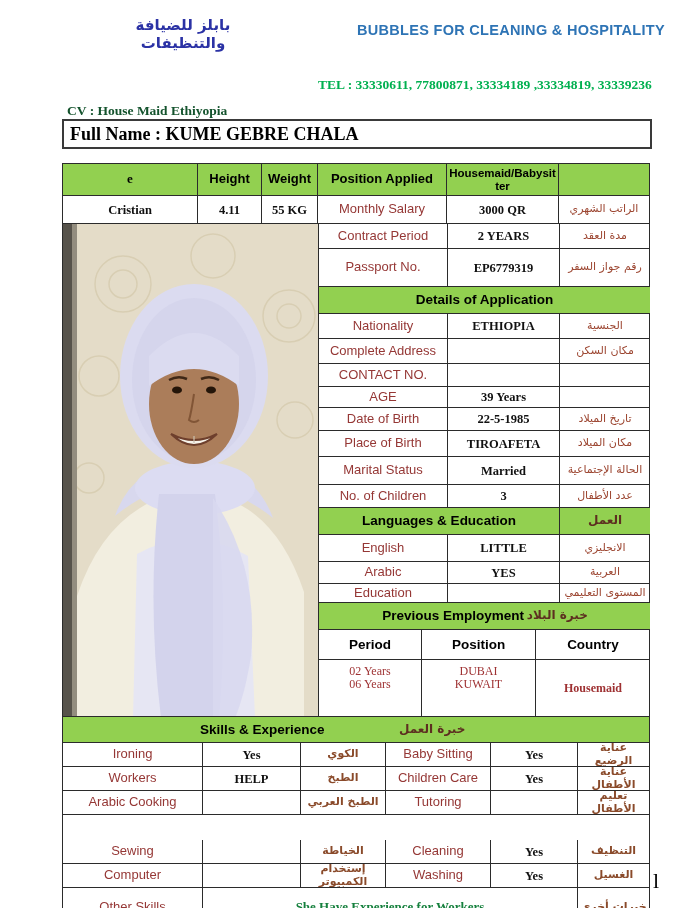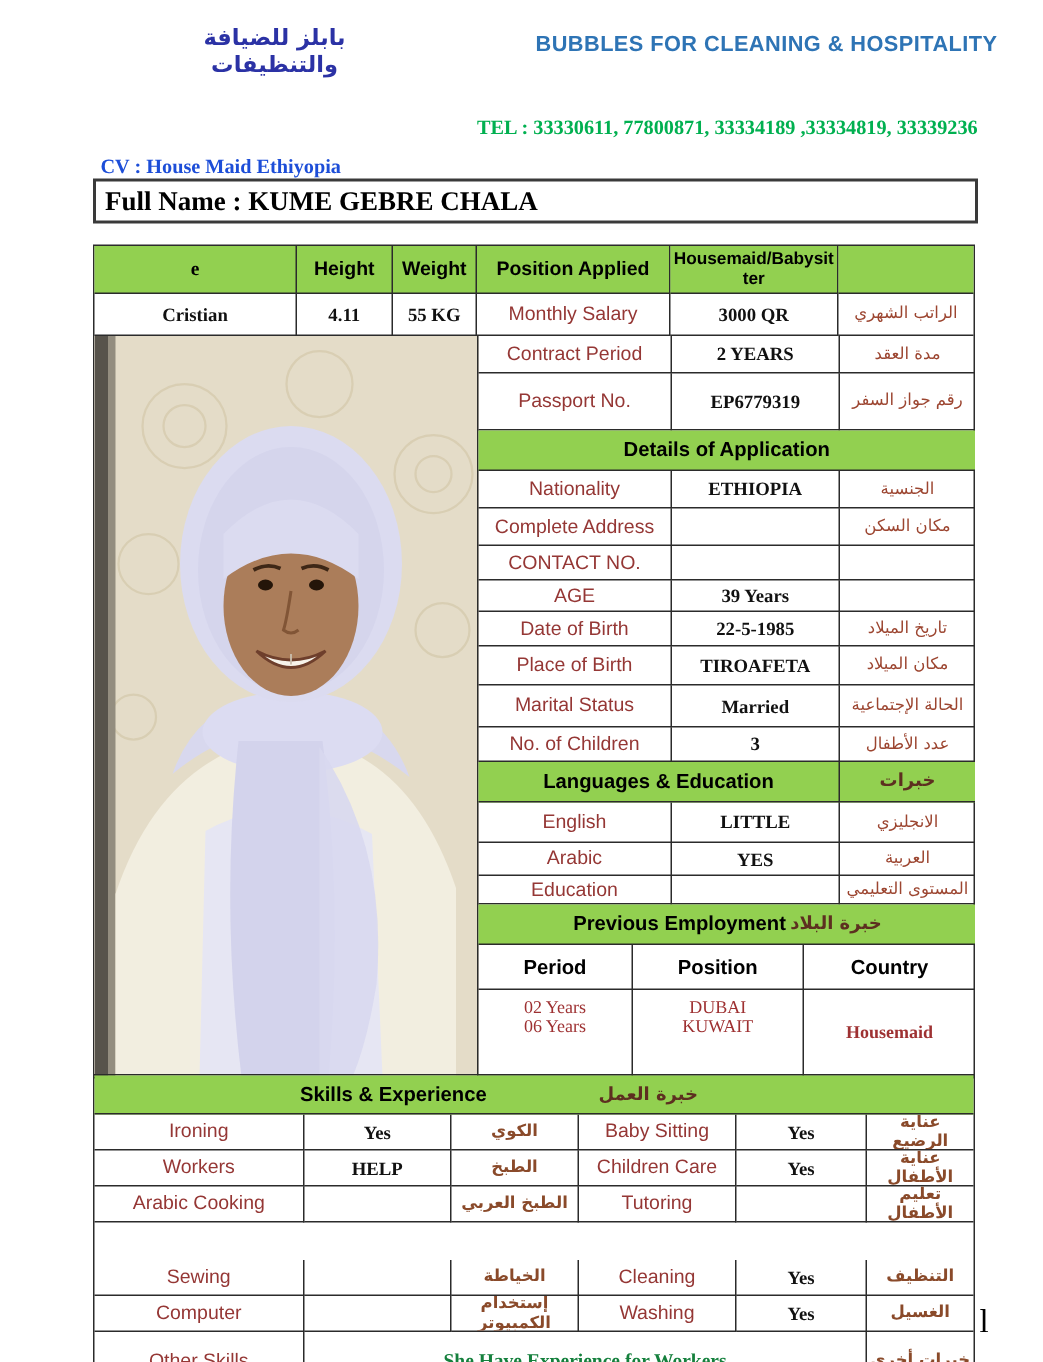--- a/index.html
+++ b/index.html
@@ -6,21 +6,21 @@
   .page{position:relative;width:695px;height:908px;background:#ffffff;overflow:hidden;
         font-family:"Liberation Sans",sans-serif;}
 
   .brand-ar{position:absolute;left:108px;top:16px;width:150px;text-align:center;
             font-family:"DejaVu Sans",sans-serif;font-weight:bold;font-size:15px;color:#2B32A5;}
   .brand-en{position:absolute;left:357px;top:22px;font-weight:bold;font-size:14.5px;
             color:#2E74B5;letter-spacing:.3px;}
   .tel{position:absolute;left:318px;top:77px;font-family:"Liberation Serif",serif;
        font-weight:bold;font-size:13.5px;color:#00B050;}
   .cv-line{position:absolute;left:67px;top:103px;font-family:"Liberation Serif",serif;
-           font-weight:600;font-size:13.5px;color:#1d4ed8;text-align:center;}
+           font-weight:600;font-size:13.5px;color:#14532d;text-align:center;}
   .fullname{position:absolute;left:62px;top:119px;width:580px;height:26px;border:2px solid #3a3a3a;
             display:flex;align-items:center;padding-left:6px;font-family:"Liberation Serif",serif;
             font-weight:bold;font-size:18px;color:#000;}
 
   .main-table{position:absolute;left:62px;top:163px;width:586px;border:1.6px solid #2b2b2b;}
   .skills-table{position:absolute;left:62px;top:716px;width:586px;border:1.6px solid #2b2b2b;}
 
   .trow{display:grid;}
   .c-cell{display:flex;align-items:center;justify-content:center;text-align:center;
           border-right:1.6px solid #2b2b2b;border-bottom:1.6px solid #2b2b2b;
@@ -171,21 +171,21 @@
             <div class="c-cell c-value">Married</div>
             <div class="c-cell c-ar">الحالة الإجتماعية</div>
           </div>
           <div class="trow" style="grid-template-columns: 129px 112px 90px; height: 23px;">
             <div class="c-cell c-label">No. of Children</div>
             <div class="c-cell c-value">3</div>
             <div class="c-cell c-ar">عدد الأطفال</div>
           </div>
           <div class="trow" style="grid-template-columns: 241px 90px; height: 27px;">
             <div class="c-cell c-section">Languages &amp; Education</div>
-            <div class="c-cell c-section c-sec-ar">خبرات</div>
+            <div class="c-cell c-section c-sec-ar">العمل</div>
           </div>
           <div class="trow" style="grid-template-columns: 129px 112px 90px; height: 27px;">
             <div class="c-cell c-label">English</div>
             <div class="c-cell c-value">LITTLE</div>
             <div class="c-cell c-ar">الانجليزي</div>
           </div>
           <div class="trow" style="grid-template-columns: 129px 112px 90px; height: 22px;">
             <div class="c-cell c-label">Arabic</div>
             <div class="c-cell c-value">YES</div>
             <div class="c-cell c-ar">العربية</div>

